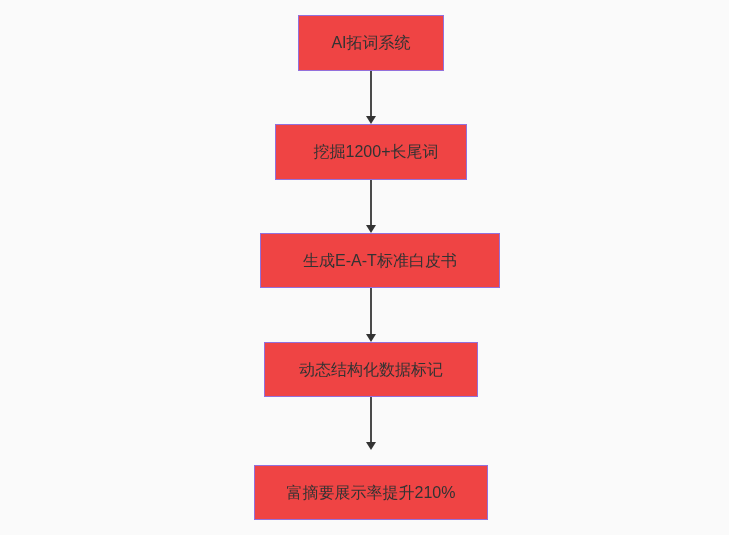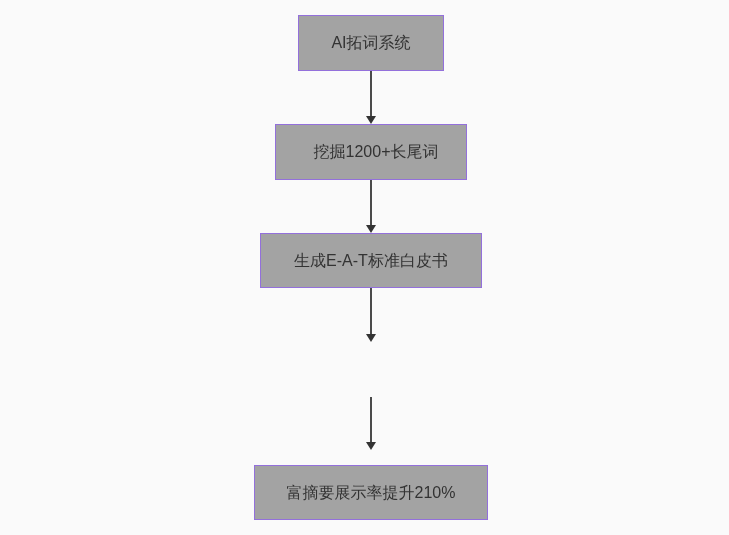--- a/index.html
+++ b/index.html
@@ -14,33 +14,33 @@
     overflow: hidden;
   }
   .canvas {
     position: relative;
     width: 729px;
     height: 535px;
   }
   .node {
     position: absolute;
     box-sizing: border-box;
-    background: #a3a3a3;
+    background: #ef4444;
     border: 1px solid #9370DB;
     display: flex;
     align-items: center;
     justify-content: center;
     color: #333333;
     font-size: 16px;
     line-height: 1;
     white-space: nowrap;
   }
   .n1 { left: 298px; top: 15px;  width: 146px; height: 56px; }
   .n2 { left: 275px; top: 124px; width: 192px; height: 56px; padding-left: 10px; }
-  .n3 { left: 260px; top: 233px; width: 222px; height: 55px; }
+  .n3 { left: 260px; top: 233px; width: 240px; height: 55px; }
   .n4 { left: 264px; top: 342px; width: 214px; height: 55px; }
   .n5 { left: 254px; top: 465px; width: 234px; height: 55px; }
 
   .edge {
     position: absolute;
     left: 366px;
     width: 10px;
     display: flex;
     flex-direction: column;
     align-items: center;
@@ -87,20 +87,23 @@
 
   <div class="node n3">
     <span>生成E-A-T标准白皮书</span>
   </div>
 
   <div class="edge e3">
     <div class="edge-line"></div>
     <div class="edge-head"></div>
   </div>
 
+  <div class="node n4">
+    <span>动态结构化数据标记</span>
+  </div>
 
   <div class="edge e4">
     <div class="edge-line"></div>
     <div class="edge-head"></div>
   </div>
 
   <div class="node n5">
     <span>富摘要展示率提升210%</span>
   </div>
 

